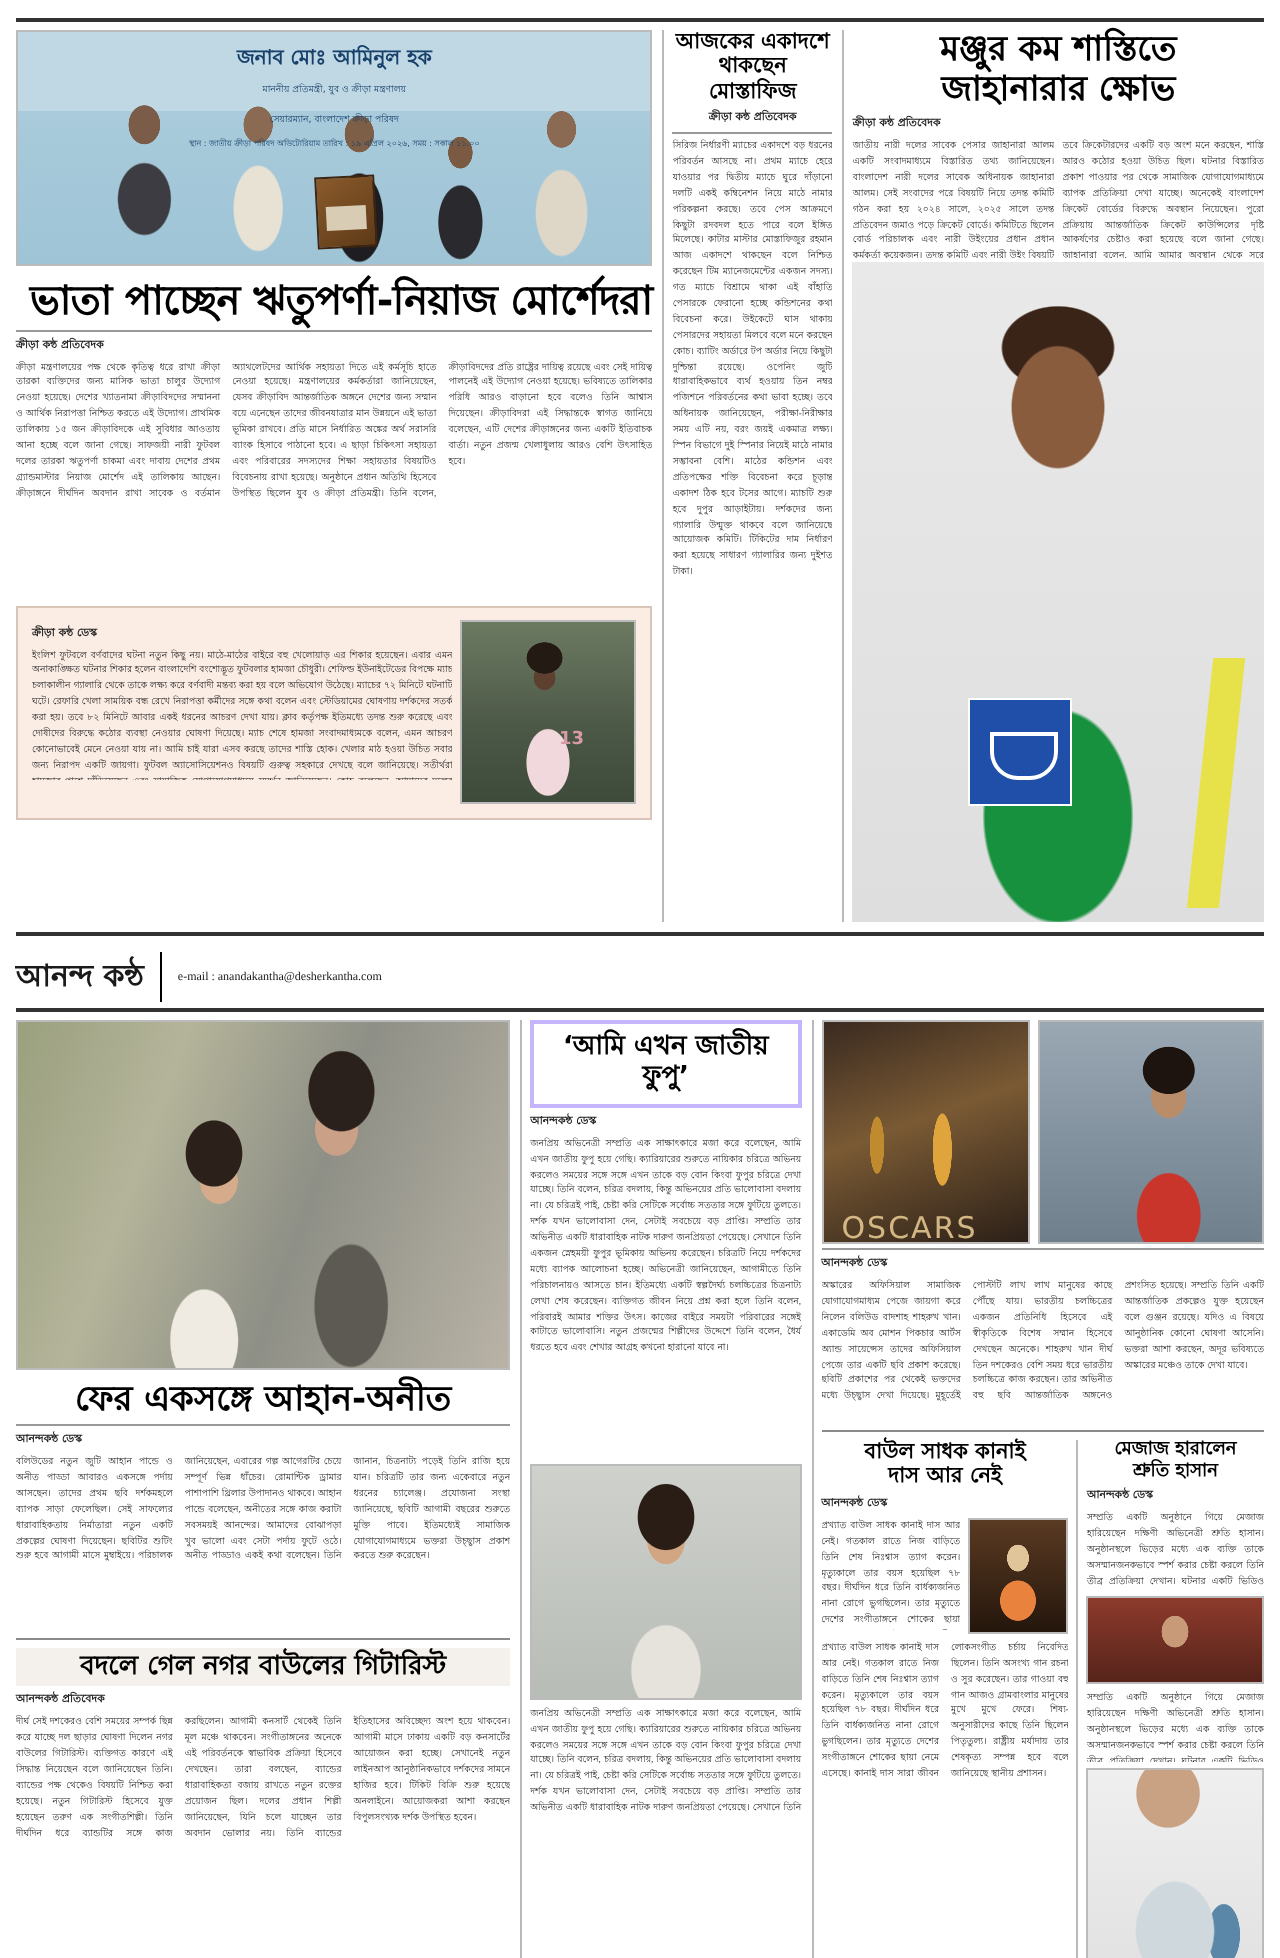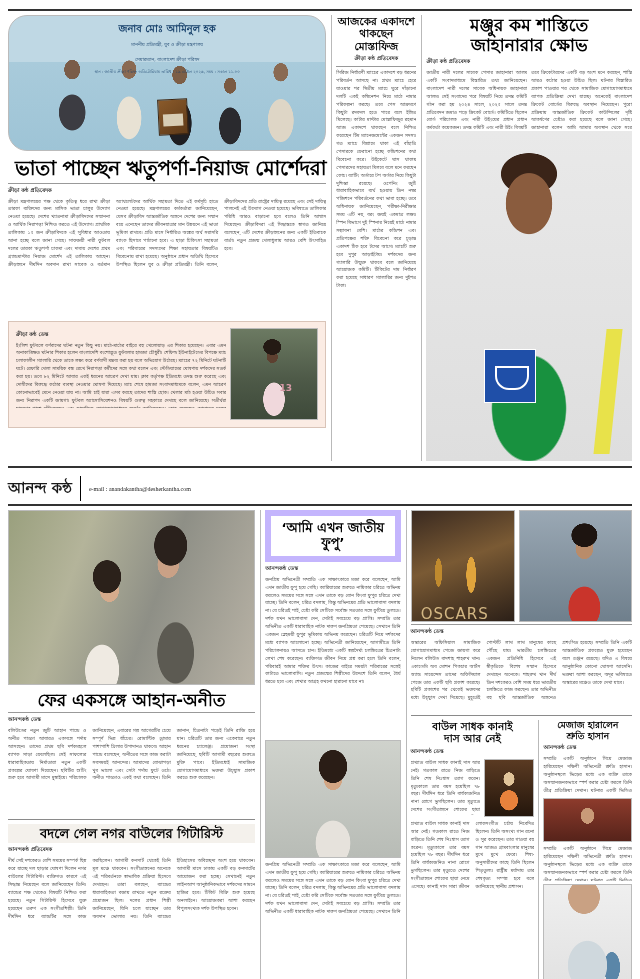--- a/index.html
+++ b/index.html
@@ -91,34 +91,33 @@
     word-spacing: 0.3px;
   }
   .cols2 { column-count: 2; column-gap: 6px; column-rule: none; }
   .cols3 { column-count: 3; column-gap: 6px; }
 
   
   .photo { position: relative; overflow: hidden; background:#c9c9c9; }
 
   
   .ph-award {
-    height: 136px;
+    height: 118px;
     background:
       radial-gradient(ellipse 34px 46px at 20% 72%, #3c3c42 38%, transparent 40%),
       radial-gradient(ellipse 13px 16px at 20% 40%, #7a5c48 60%, transparent 62%),
       radial-gradient(ellipse 30px 52px at 38% 76%, #e8e2d4 40%, transparent 42%),
       radial-gradient(ellipse 12px 15px at 38% 40%, #8a6a52 60%, transparent 62%),
       radial-gradient(ellipse 26px 48px at 54% 80%, #1e1e22 45%, transparent 47%),
       radial-gradient(ellipse 12px 15px at 54% 44%, #7d5e46 60%, transparent 62%),
       radial-gradient(ellipse 24px 40px at 70% 82%, #2a2a2e 45%, transparent 47%),
       radial-gradient(ellipse 10px 13px at 70% 52%, #7a5a42 60%, transparent 62%),
       radial-gradient(ellipse 30px 50px at 86% 78%, #ded6c6 42%, transparent 44%),
       radial-gradient(ellipse 12px 15px at 86% 42%, #8a6a52 60%, transparent 62%),
       linear-gradient(#bfd8e4 0%, #bfd8e4 34%, #a9cbdb 34%, #9ec4d6 100%);
-    border-radius: 19px;
   }
   .ph-award .banner-txt {
     position: absolute; left: 0; right: 0; top: 5px;
     text-align: center;
     font-family: "DejaVu Sans", sans-serif;
     color: #17406b;
   }
   .ph-award .bt1 { font-size: 10px; font-weight: bold; }
   .ph-award .bt2 { font-size: 4.6px; margin-top: 3px; }
   .ph-award .bt3 { font-size: 4.6px; margin-top: 7px; }
@@ -242,21 +241,21 @@
   .photo-frame { border: 1px solid #bbb; }
 
   
   .box-hamza {
     background: #fbece4;
     border: 1px solid #d9c4b8;
     padding: 6px 7px 7px 7px;
     margin-top: 5px;
   }
   .box-quote {
-    border: 6px solid #c4b5fd;
+    border: 2px solid #c4b5fd;
     padding: 4px 5px 5px 5px;
   }
   .tinted { background: #f4f1ec; }
 
   .ananda-header { display: flex; align-items: center; padding: 4px 2px 2px 2px; }
   .ananda-brand {
     font-family: "DejaVu Sans", sans-serif; font-weight: bold; font-size: 15px;
     padding-right: 8px; border-right: 1px solid #000;
   }
   .ananda-mail { font-size: 6px; padding-left: 8px; }

